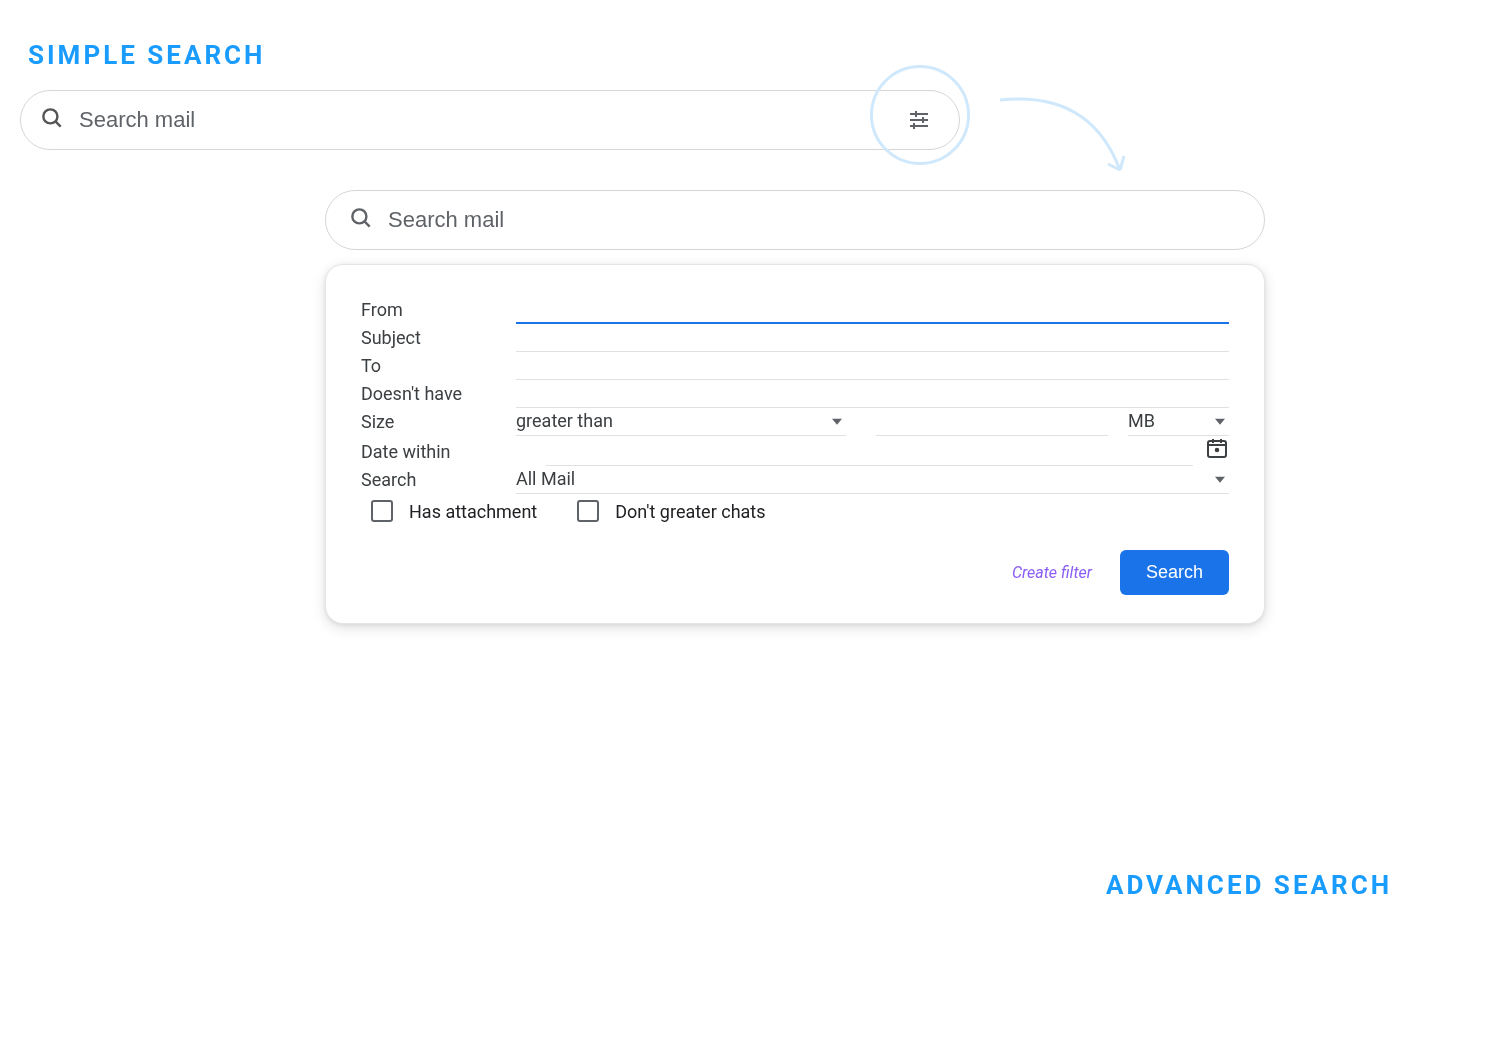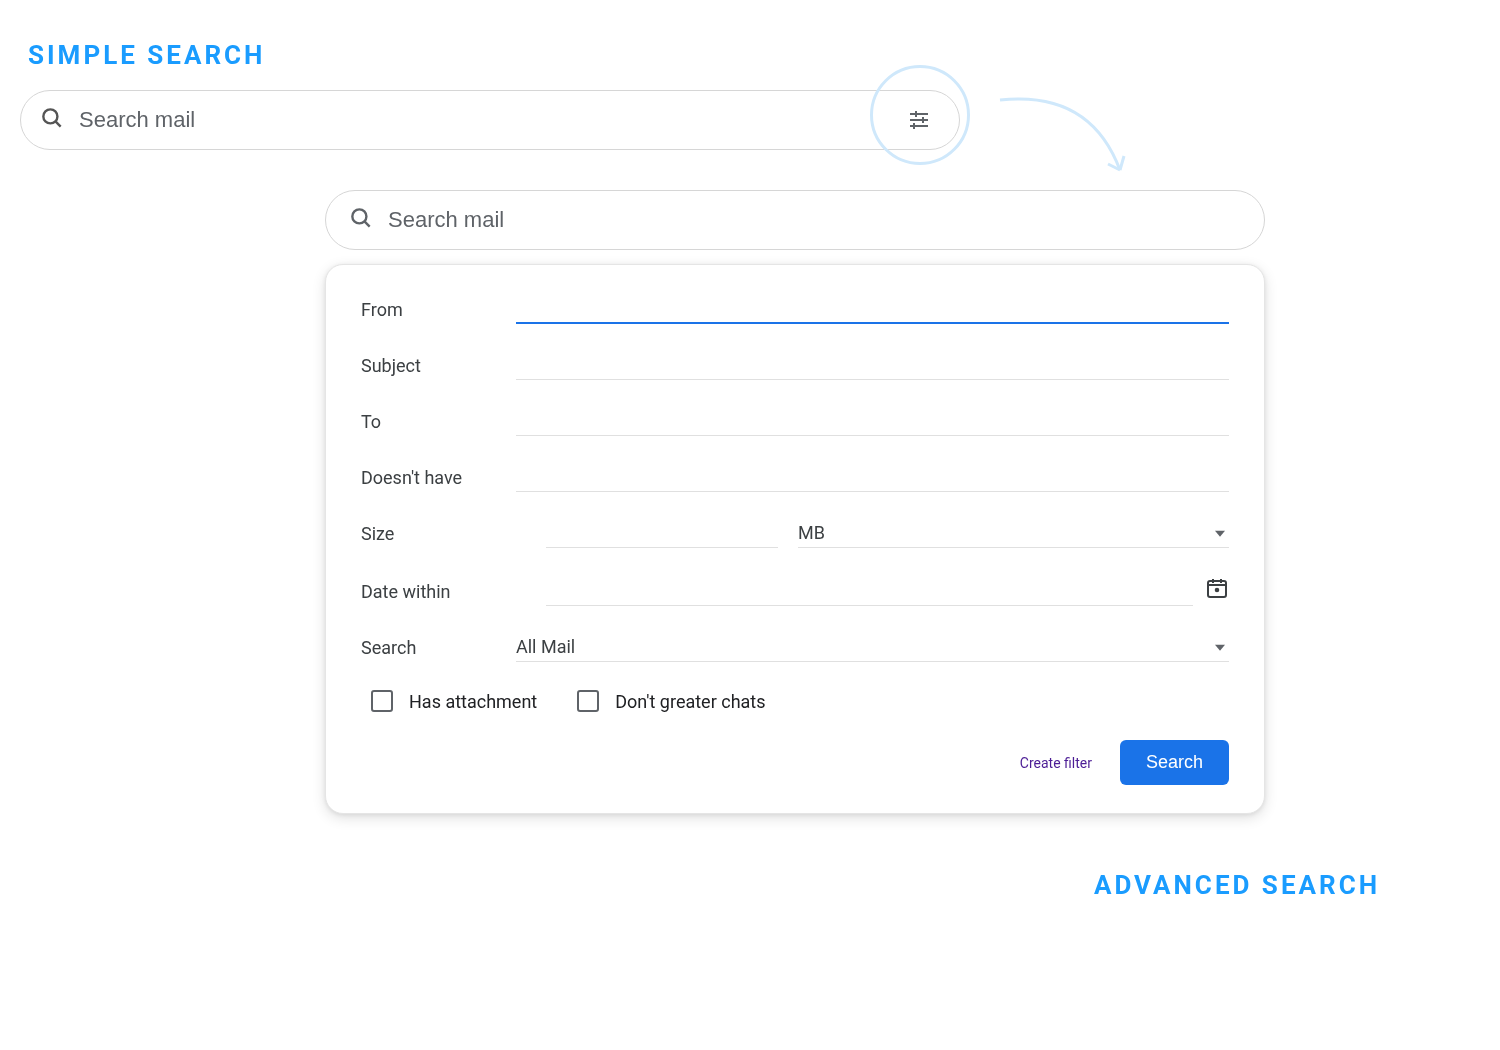--- a/index.html
+++ b/index.html
@@ -17,21 +17,21 @@
     font-weight: 700;
     letter-spacing: 3px;
     margin-left: 8px;
   }
   .heading-advanced {
     color: #1a9cff;
     font-size: 26px;
     font-weight: 700;
     letter-spacing: 3px;
     position: absolute;
-    right: 120px;
+    right: 108px;
     top: 870px;
   }
   
   .simple-bar {
     margin-top: 20px;
     width: 940px;
     height: 60px;
     border: 1px solid #d6d6d6;
     border-radius: 30px;
     display: flex;
@@ -100,21 +100,20 @@
     width: 100%;
     border: 1px solid #e5e5e5;
     border-radius: 18px;
     box-shadow: 0 4px 14px rgba(0,0,0,0.12), 0 1px 4px rgba(0,0,0,0.08);
     background:#fff;
     padding: 30px 35px 28px 35px;
   }
   .row {
     display:flex;
     align-items:flex-end;
-    margin-bottom: 28px;
   }
   .row-label {
     width: 155px;
     font-size: 18px;
     color: #3c4043;
     padding-bottom: 4px;
   }
   .underline-input {
     flex:1;
     border:none;
@@ -133,32 +132,32 @@
     padding: 2px 24px 4px 0;
     cursor:pointer;
   }
   .sel .caret {
     position:absolute; right:4px; top:50%; transform:translateY(-55%);
     width:0;height:0;border-left:5px solid transparent;border-right:5px solid transparent;border-top:6px solid #5f6368;
   }
   .cal-icon { color:#3c4043; cursor:pointer; padding-bottom:2px;}
   .checks {
     display:flex; gap:40px; align-items:center;
-    margin: 15px 0 28px 10px;
+    margin: 6px 0 28px 10px;
   }
   .chk { display:flex; align-items:center; gap:16px; cursor:pointer;}
   .chk-box {
     width:22px; height:22px; border:2px solid #5f6368; border-radius:3px;
   }
   .chk-label { font-size:18px; color:#202124;}
   .panel-footer {
     display:flex; justify-content:flex-end; align-items:center; gap:28px;
   }
   .link-btn {
-    font-size:14px; color:#4c1d95; cursor:default;
+    font-size:16px; color:#8b5cf6; cursor:default;font-style:italic;
   }
   .primary-btn {
     background:#1a73e8; color:#fff; border:none;
     font-size:18px; padding: 12px 26px; border-radius:6px;
     cursor:pointer; font-weight:500;
   }
 </style>
 </head>
 <body>
 
@@ -220,20 +219,24 @@
     </div>
 
 
     <div class="row">
       <div class="row-label">Doesn't have</div>
       <input class="underline-input" style="">
     </div>
 
     <div class="row">
       <div class="row-label">Size</div>
+      <div class="sel" style="width:330px">
+        <span>greater than</span>
+        <span class="caret"></span>
+      </div>
       <div style="width:30px"></div>
       <input class="underline-input" style="flex: 0 0 190px;">
       <div style="width:20px"></div>
       <div class="sel" style="flex:1">
         <span>MB</span>
         <span class="caret"></span>
       </div>
     </div>
 
     <div class="row">

